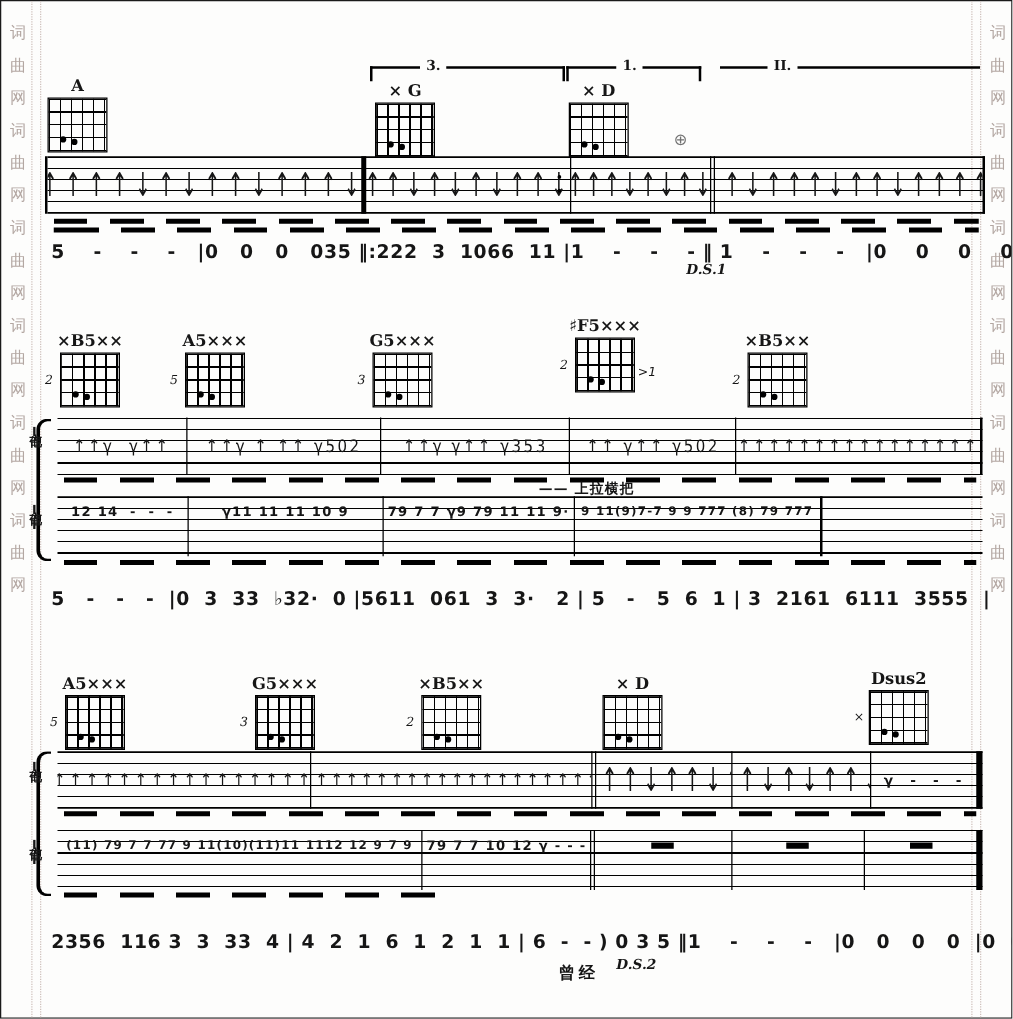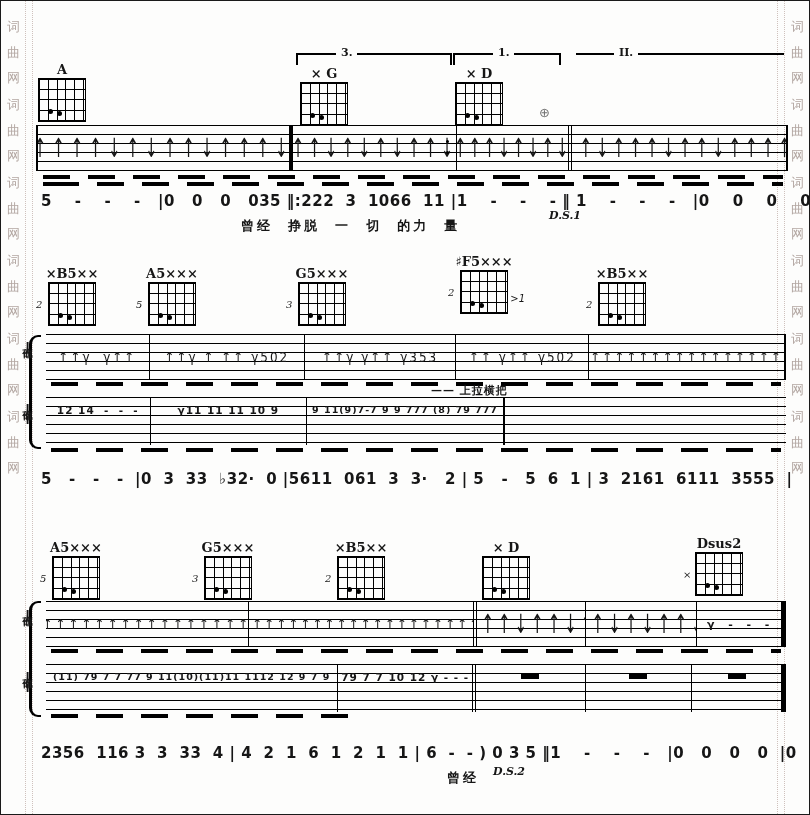--- a/index.html
+++ b/index.html
@@ -108,21 +108,20 @@
       <span class="arr ls2">↑↑↑↑↓↑↓↑↓↑</span>
     </div>
     <div class="m" style="width:29%;border-right:2px solid #000">
       <span class="arr ls4">↑↑↑↓↑↑↑↓↑↑↓↑↑↑↑↓</span>
     </div>
   </div>
   <div class="beams" style="left:42px;top:174px;width:740px"></div>
   <div class="beams" style="left:42px;top:181px;width:740px;background-position:9px 0"></div>
 
   <div class="jp" style="left:40px;top:190px;width:748px">5    -    -    -   |0   0   0   035 ‖:222  3  1066  11 |1    -    -    - ‖ 1    -    -    -   |0    0    0    0  |</div>
-  <div class="lyr" style="left:240px;top:216px">曾经  挣脱  一  切  的力  量</div>
   <div class="ds" style="left:548px;top:208px">D.S.1</div>
 
   <div class="chord" style="left:40px;top:266px">
     <div class="lbl">×B5××</div>
     <div class="body">
       <span class="fret">2</span>
     </div>
   </div>
   <div class="chord" style="left:140px;top:266px">
     <div class="lbl">A5×××</div>
@@ -175,20 +174,23 @@
 
   <div class="anno" style="left:430px;top:382px">—— 上拉横把</div>
 
   <div class="staff" style="left:45px;top:396px;width:740px;height:48px">
     <div class="m" style="width:14%">
       <span class="tabrow">12 14  -  -  -</span>
       </div>
     <div class="m" style="width:21%">
       <span class="tabrow">γ11 11 11 10 9</span>
       </div>
+    <div class="m" style="width:20.5%">
+      <span class="tabrow">79 7 7 γ9 79 11 11 9·</span>
+      </div>
     <div class="m" style="width:26.5%;border-right:2px solid #000">
       <span class="tabrow" style="font-size:9.5px">9 11(9)7-7 9 9 777 (8) 79 777</span>
       </div>
   </div>
   <div class="beams" style="left:50px;top:447px;width:730px"></div>
 
   <div class="jp" style="left:40px;top:468px;width:748px">5   -   -   -  |0  3  33  ♭32·  0 |5611  061  3  3·   2 | 5   -   5  6  1 | 3  2161  6111  3555  |</div>
 
   <div class="chord" style="left:44px;top:540px">
     <div class="lbl">A5×××</div>

